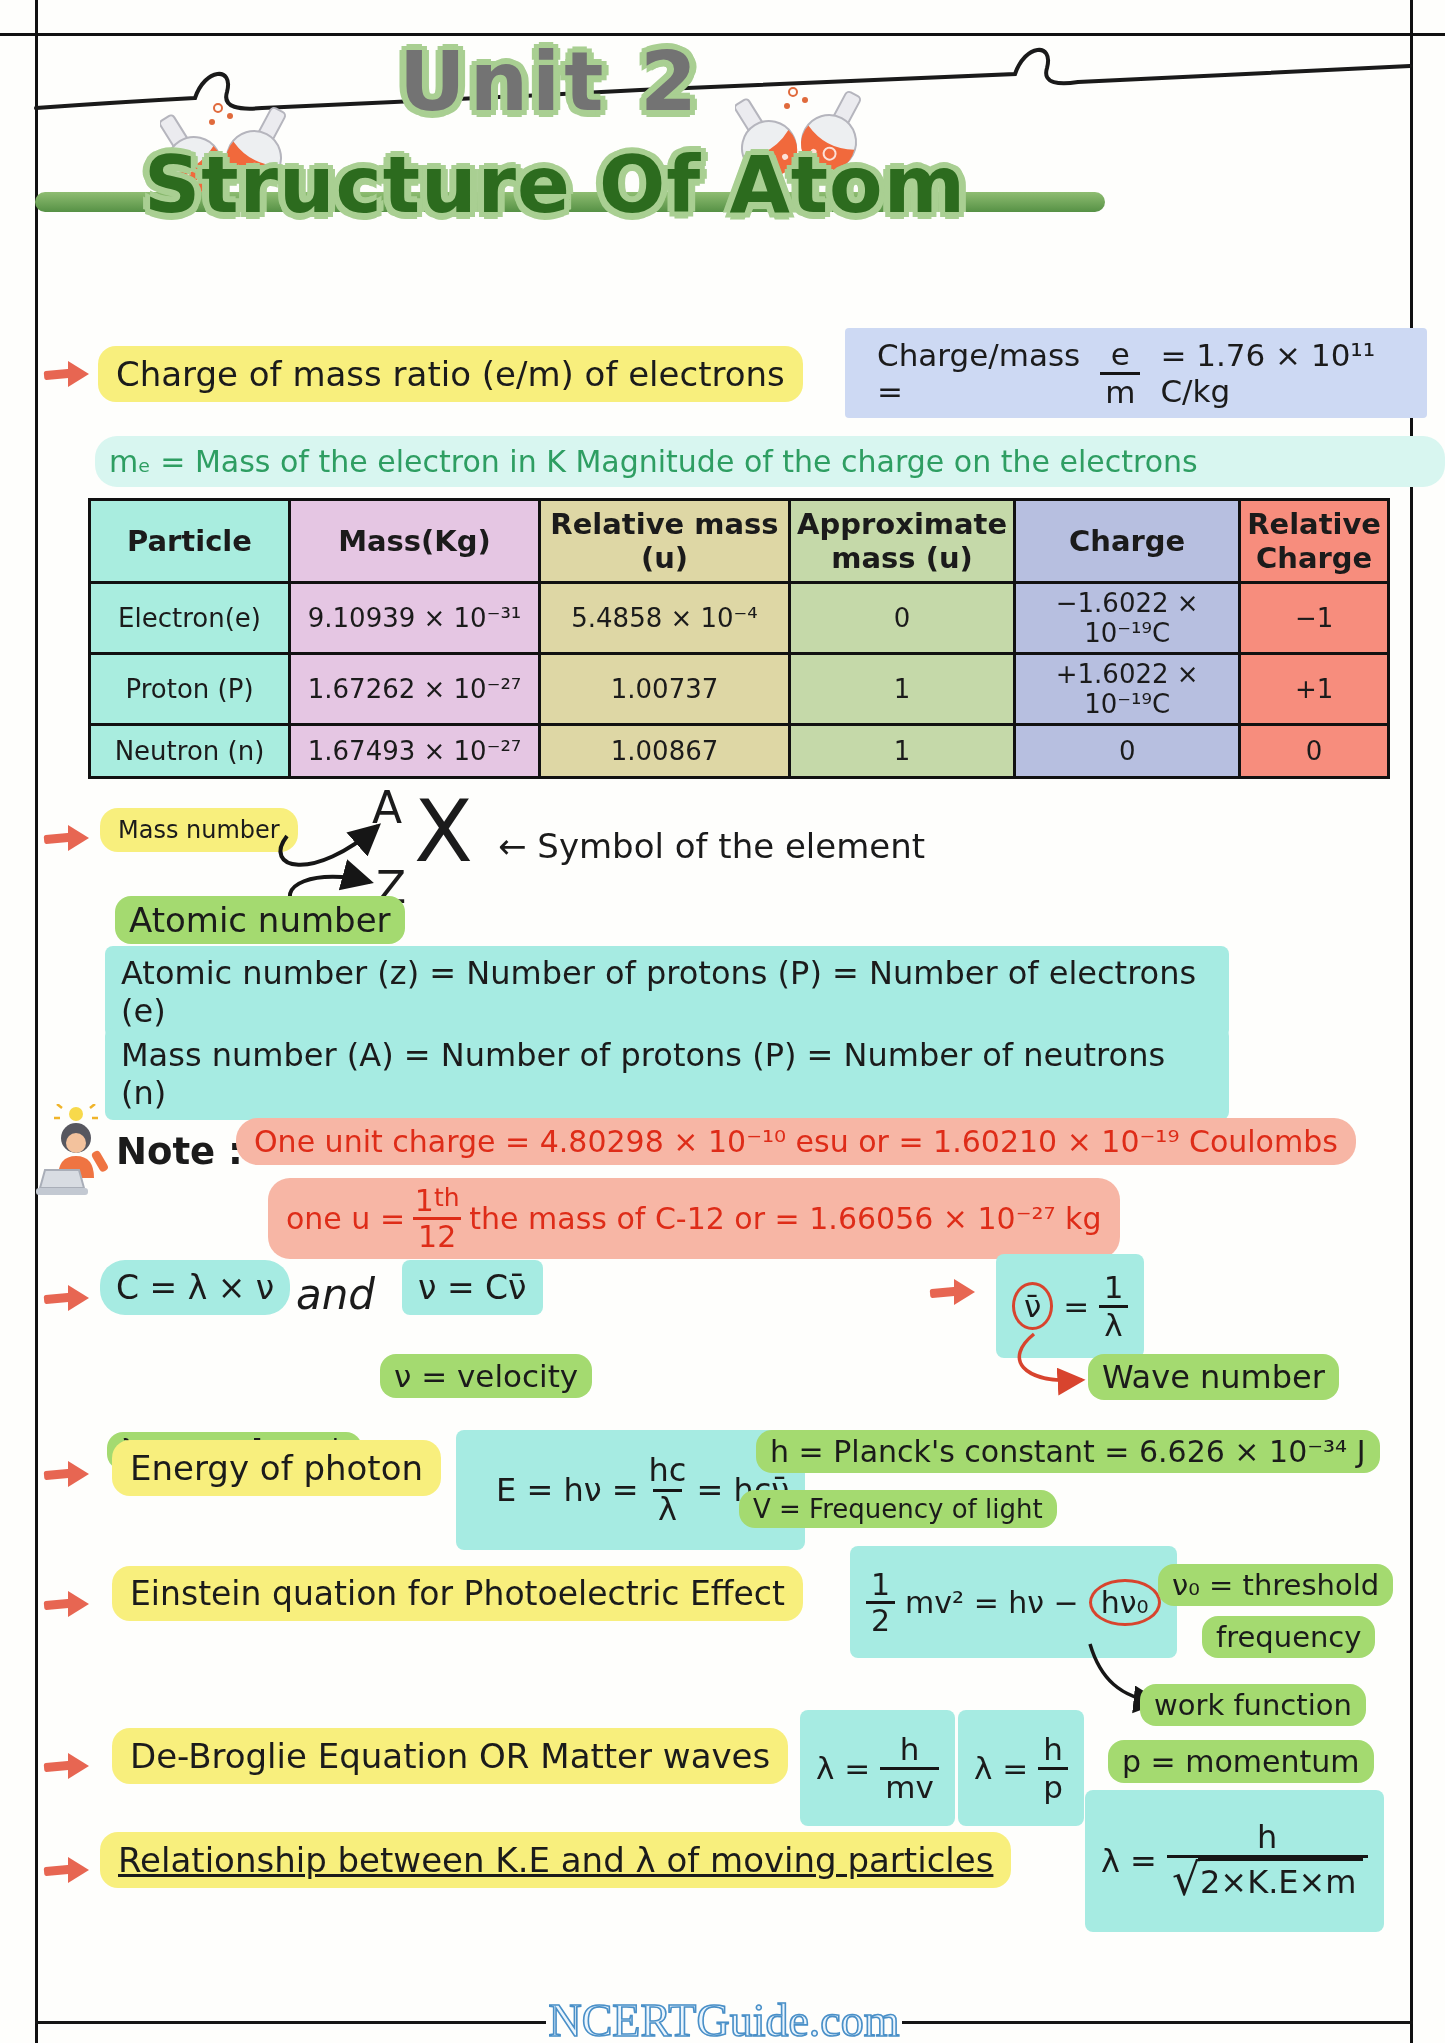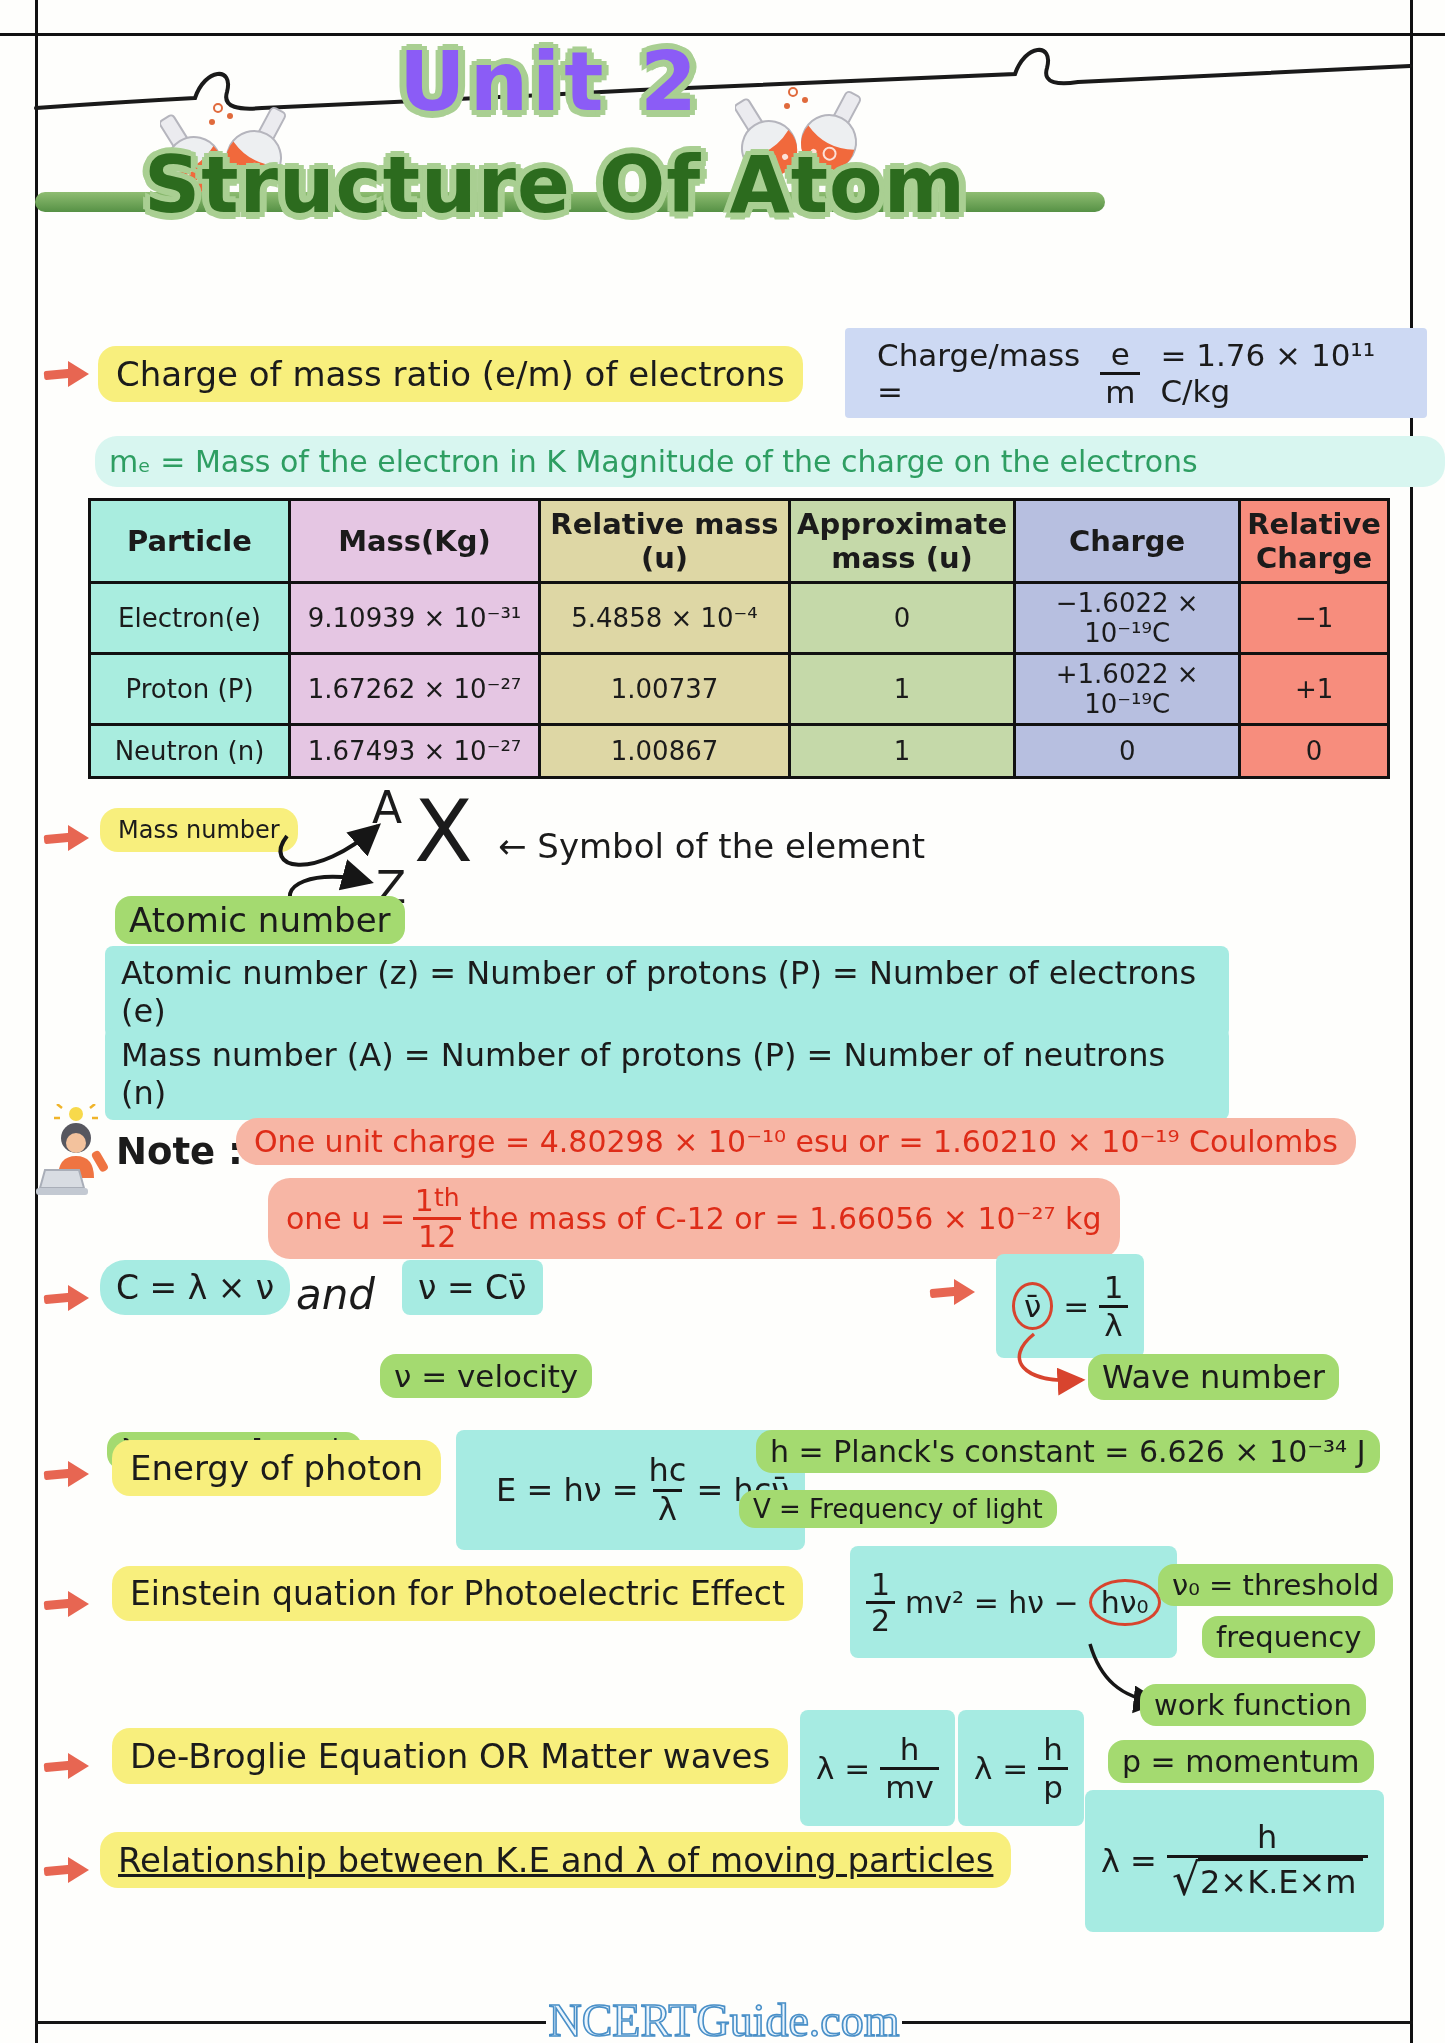--- a/index.html
+++ b/index.html
@@ -12,21 +12,21 @@
   .frame-right { position:absolute; left:1410px; top:0; bottom:0; width:3px; background:#111; }
   .frame-top   { position:absolute; top:33px; left:0; right:0; height:3px; background:#111; }
 
   
   .wave { position:absolute; left:0; top:30px; width:1445px; height:170px; }
   .flasks { position:absolute; width:132px; height:122px; }
   .flasks-left  { left:160px; top:92px; }
   .flasks-right { left:735px; top:76px; }
   .unit-title {
     position:absolute; top:34px; left:0; width:1100px; text-align:center;
-    font-size:82px; font-weight:bold; letter-spacing:4px; color:#8b5cf6; z-index:3;
+    font-size:82px; font-weight:bold; letter-spacing:4px; color:#737373; z-index:3;
     text-shadow:-5px -4px 0 #a9cf92, 5px -4px 0 #a9cf92, -5px 5px 0 #a9cf92,
                  5px 5px 0 #a9cf92, 0 7px 0 #a9cf92, 0 -6px 0 #a9cf92,
                  -7px 0 0 #a9cf92, 7px 0 0 #a9cf92;
   }
   .title-bar {
     position:absolute; top:192px; left:35px; width:1070px; height:20px; z-index:1;
     background:linear-gradient(#8fbd72, #569145); border-radius:10px;
   }
   .main-title {
     position:absolute; top:140px; left:0; width:1110px; text-align:center;

